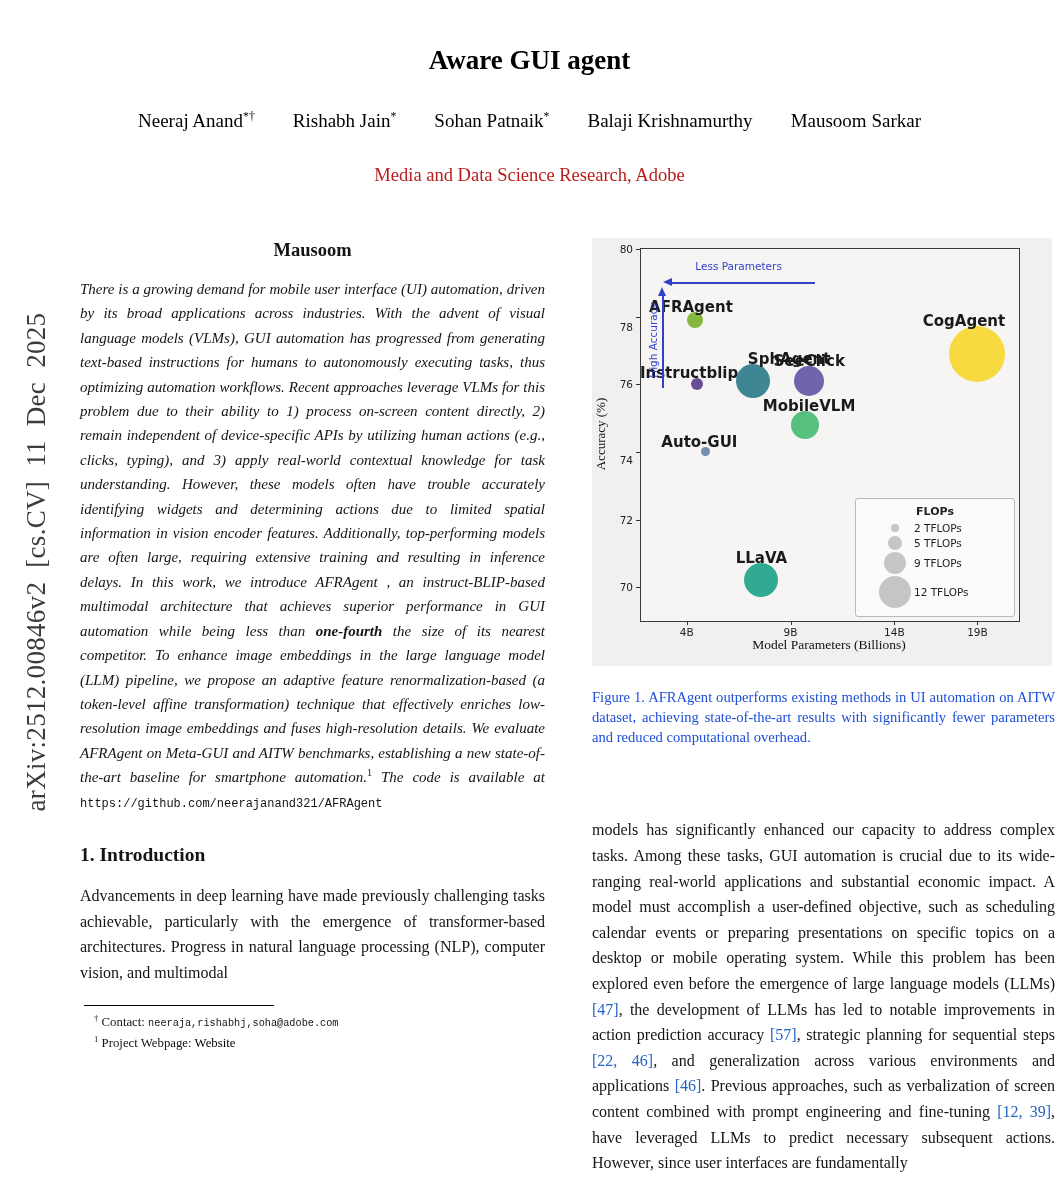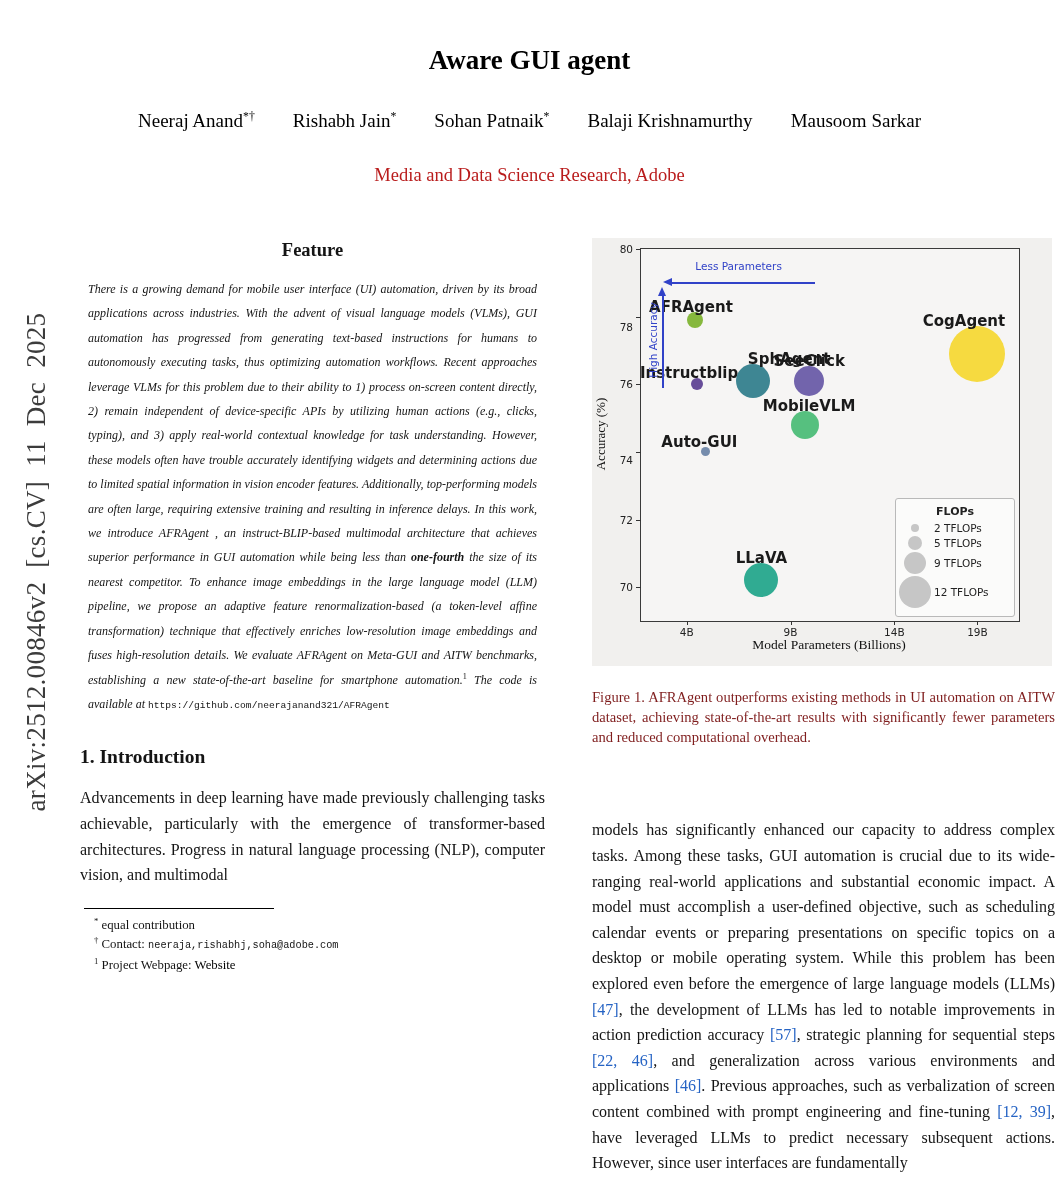--- a/index.html
+++ b/index.html
@@ -25,21 +25,21 @@
   }
   .author{margin:0 19px;white-space:nowrap;}
   .asup{font-size:0.62em;}
   .affiliation{
     position:absolute;left:0;top:165px;width:1059px;text-align:center;font-size:18.5px;color:#b91c1c;
   }
   
   .col-left{position:absolute;left:80px;top:240px;width:465px;}
   .col-right{position:absolute;left:592px;top:238px;width:463px;}
   .abstract-heading{text-align:center;font-size:18.5px;font-weight:700;margin:0 0 16px 0;}
-  .abstract-body{margin:8px;font-style:italic;font-size:12px;line-height:24.4px;text-align:justify;}
+  .abstract-body{margin:0;font-style:italic;font-size:15px;line-height:24.4px;text-align:justify;}
   .section-heading{font-size:19.5px;font-weight:700;margin:28px 0 17px 0;}
   .body-text{margin:0;font-size:16px;line-height:25.6px;text-align:justify;}
   .p2{margin-top:70px;}
   .seg-i{font-style:italic;}
   .seg-bi{font-style:italic;font-weight:700;}
   .seg-mono{font-family:"Liberation Mono",monospace;font-style:normal;font-size:0.8em;}
   .seg-cite{color:#2563c4;}
   .seg-link{color:#000000;cursor:pointer;}
   sup.seg-sup{font-style:normal;}
   
@@ -63,28 +63,28 @@
   .ytick{position:absolute;transform:translate(-100%,-50%);font-family:"DejaVu Sans",sans-serif;font-size:10.5px;color:#222;}
   .xtickmark{position:absolute;width:1px;height:4px;background:#333;}
   .ytickmark{position:absolute;width:5px;height:1px;background:#333;}
   .hline,.vline{position:absolute;}
   .arrow-left{position:absolute;width:0;height:0;border-top:4.5px solid transparent;border-bottom:4.5px solid transparent;border-right:9px solid #3142c8;}
   .arrow-up{position:absolute;width:0;height:0;border-left:4.5px solid transparent;border-right:4.5px solid transparent;border-bottom:9px solid #3142c8;}
   .ann-text{position:absolute;transform:translate(-50%,-50%);white-space:nowrap;font-family:"DejaVu Sans",sans-serif;font-size:10.5px;}
   .ann-text.vert{transform:translate(-50%,-50%) rotate(-90deg);}
   .legend{
     position:absolute;right:4px;bottom:4px;width:118px;background:#fbfbfa;
-    border:1px solid #b9b9b9;border-radius:3px;padding:6px 0;
+    border:1px solid #b9b9b9;border-radius:3px;padding:6px 20px;
     font-family:"DejaVu Sans",sans-serif;font-size:10.5px;color:#222;
   }
   .legend-title{text-align:center;font-weight:700;font-size:11px;margin-bottom:4px;}
   .legend-row{display:flex;align-items:center;margin:2px 0;}
   .legend-circle-wrap{width:38px;display:flex;justify-content:center;flex:0 0 38px;}
   .legend-circle{background:#c6c6c6;border-radius:50%;}
-  .caption{margin:22px 0 0 0;font-size:14.6px;line-height:19.8px;text-align:justify;color:#7f1d1d;}
+  .caption{margin:22px 0 0 0;font-size:14.6px;line-height:19.8px;text-align:justify;color:#1d4ed8;}
 </style>
 </head>
 <body>
 
 <div class="arxiv-banner">arXiv:2512.00846v2 [cs.CV] 11 Dec 2025</div>
 
 <h1 class="title">
   <br>
   <span>Aware GUI agent</span>
 </h1>
@@ -93,27 +93,26 @@
   <span class="author"><span>Neeraj Anand</span><sup class="asup">*†</sup></span>
   <span class="author"><span>Rishabh Jain</span><sup class="asup">*</sup></span>
   <span class="author"><span>Sohan Patnaik</span><sup class="asup">*</sup></span>
   <span class="author"><span>Balaji Krishnamurthy</span><sup class="asup"></sup></span>
   <span class="author"><span>Mausoom Sarkar</span><sup class="asup"></sup></span>
 </div>
 
 <div class="affiliation">Media and Data Science Research, Adobe</div>
 
 <div class="col-left">
-  <div class="abstract-heading">Feature</div>
+  <div class="abstract-heading">Mausoom</div>
   <p class="abstract-body"><span class="seg-i">There is a growing demand for mobile user interface (UI) automation, driven by its broad applications across industries. With the advent of visual language models (VLMs), GUI automation has progressed from generating text-based instructions for humans to autonomously executing tasks, thus optimizing automation workflows. Recent approaches leverage VLMs for this problem due to their ability to 1) process on-screen content directly, 2) remain independent of device-specific APIs by utilizing human actions (e.g., clicks, typing), and 3) apply real-world contextual knowledge for task understanding. However, these models often have trouble accurately identifying widgets and determining actions due to limited spatial information in vision encoder features. Additionally, top-performing models are often large, requiring extensive training and resulting in inference delays. In this work, we introduce AFRAgent , an instruct-BLIP-based multimodal architecture that achieves superior performance in GUI automation while being less than </span><span class="seg-bi">one-fourth</span><span class="seg-i"> the size of its nearest competitor. To enhance image embeddings in the large language model (LLM) pipeline, we propose an adaptive feature renormalization-based (a token-level affine transformation) technique that effectively enriches low-resolution image embeddings and fuses high-resolution details. We evaluate AFRAgent on Meta-GUI and AITW benchmarks, establishing a new state-of-the-art baseline for smartphone automation.</span><sup class="seg-sup">1</sup><span class="seg-i"> The code is available at </span><span class="seg-mono">https://github.com/neerajanand321/AFRAgent</span></p>
   <h2 class="section-heading">1. Introduction</h2>
   <p class="body-text">Advancements in deep learning have made previously challenging tasks achievable, particularly with the emergence of transformer-based architectures. Progress in natural language processing (NLP), computer vision, and multimodal</p>
   <div class="footnote-block">
     <div class="fn-rule"></div>
-    <div class="footnote"><sup class="seg-sup">*</sup><span class="seg-plain"> equal contribution</span></div>
     <div class="footnote"><sup class="seg-sup">†</sup><span class="seg-plain"> Contact: </span><span class="seg-mono">neeraja,rishabhj,soha@adobe.com</span></div>
     <div class="footnote"><sup class="seg-sup">1</sup><span class="seg-plain"> Project Webpage: </span><span class="seg-link">Website</span></div>
   </div>
 </div>
 
 <div class="col-right">
   <div class="figure">
     <div class="ylabel">Accuracy (%)</div>
     <div class="plot" id="plot">
         <div class="bubble" style="left: 46px; top: 63.0182px; width: 16px; height: 16px; background: rgb(127, 180, 51);"></div>

